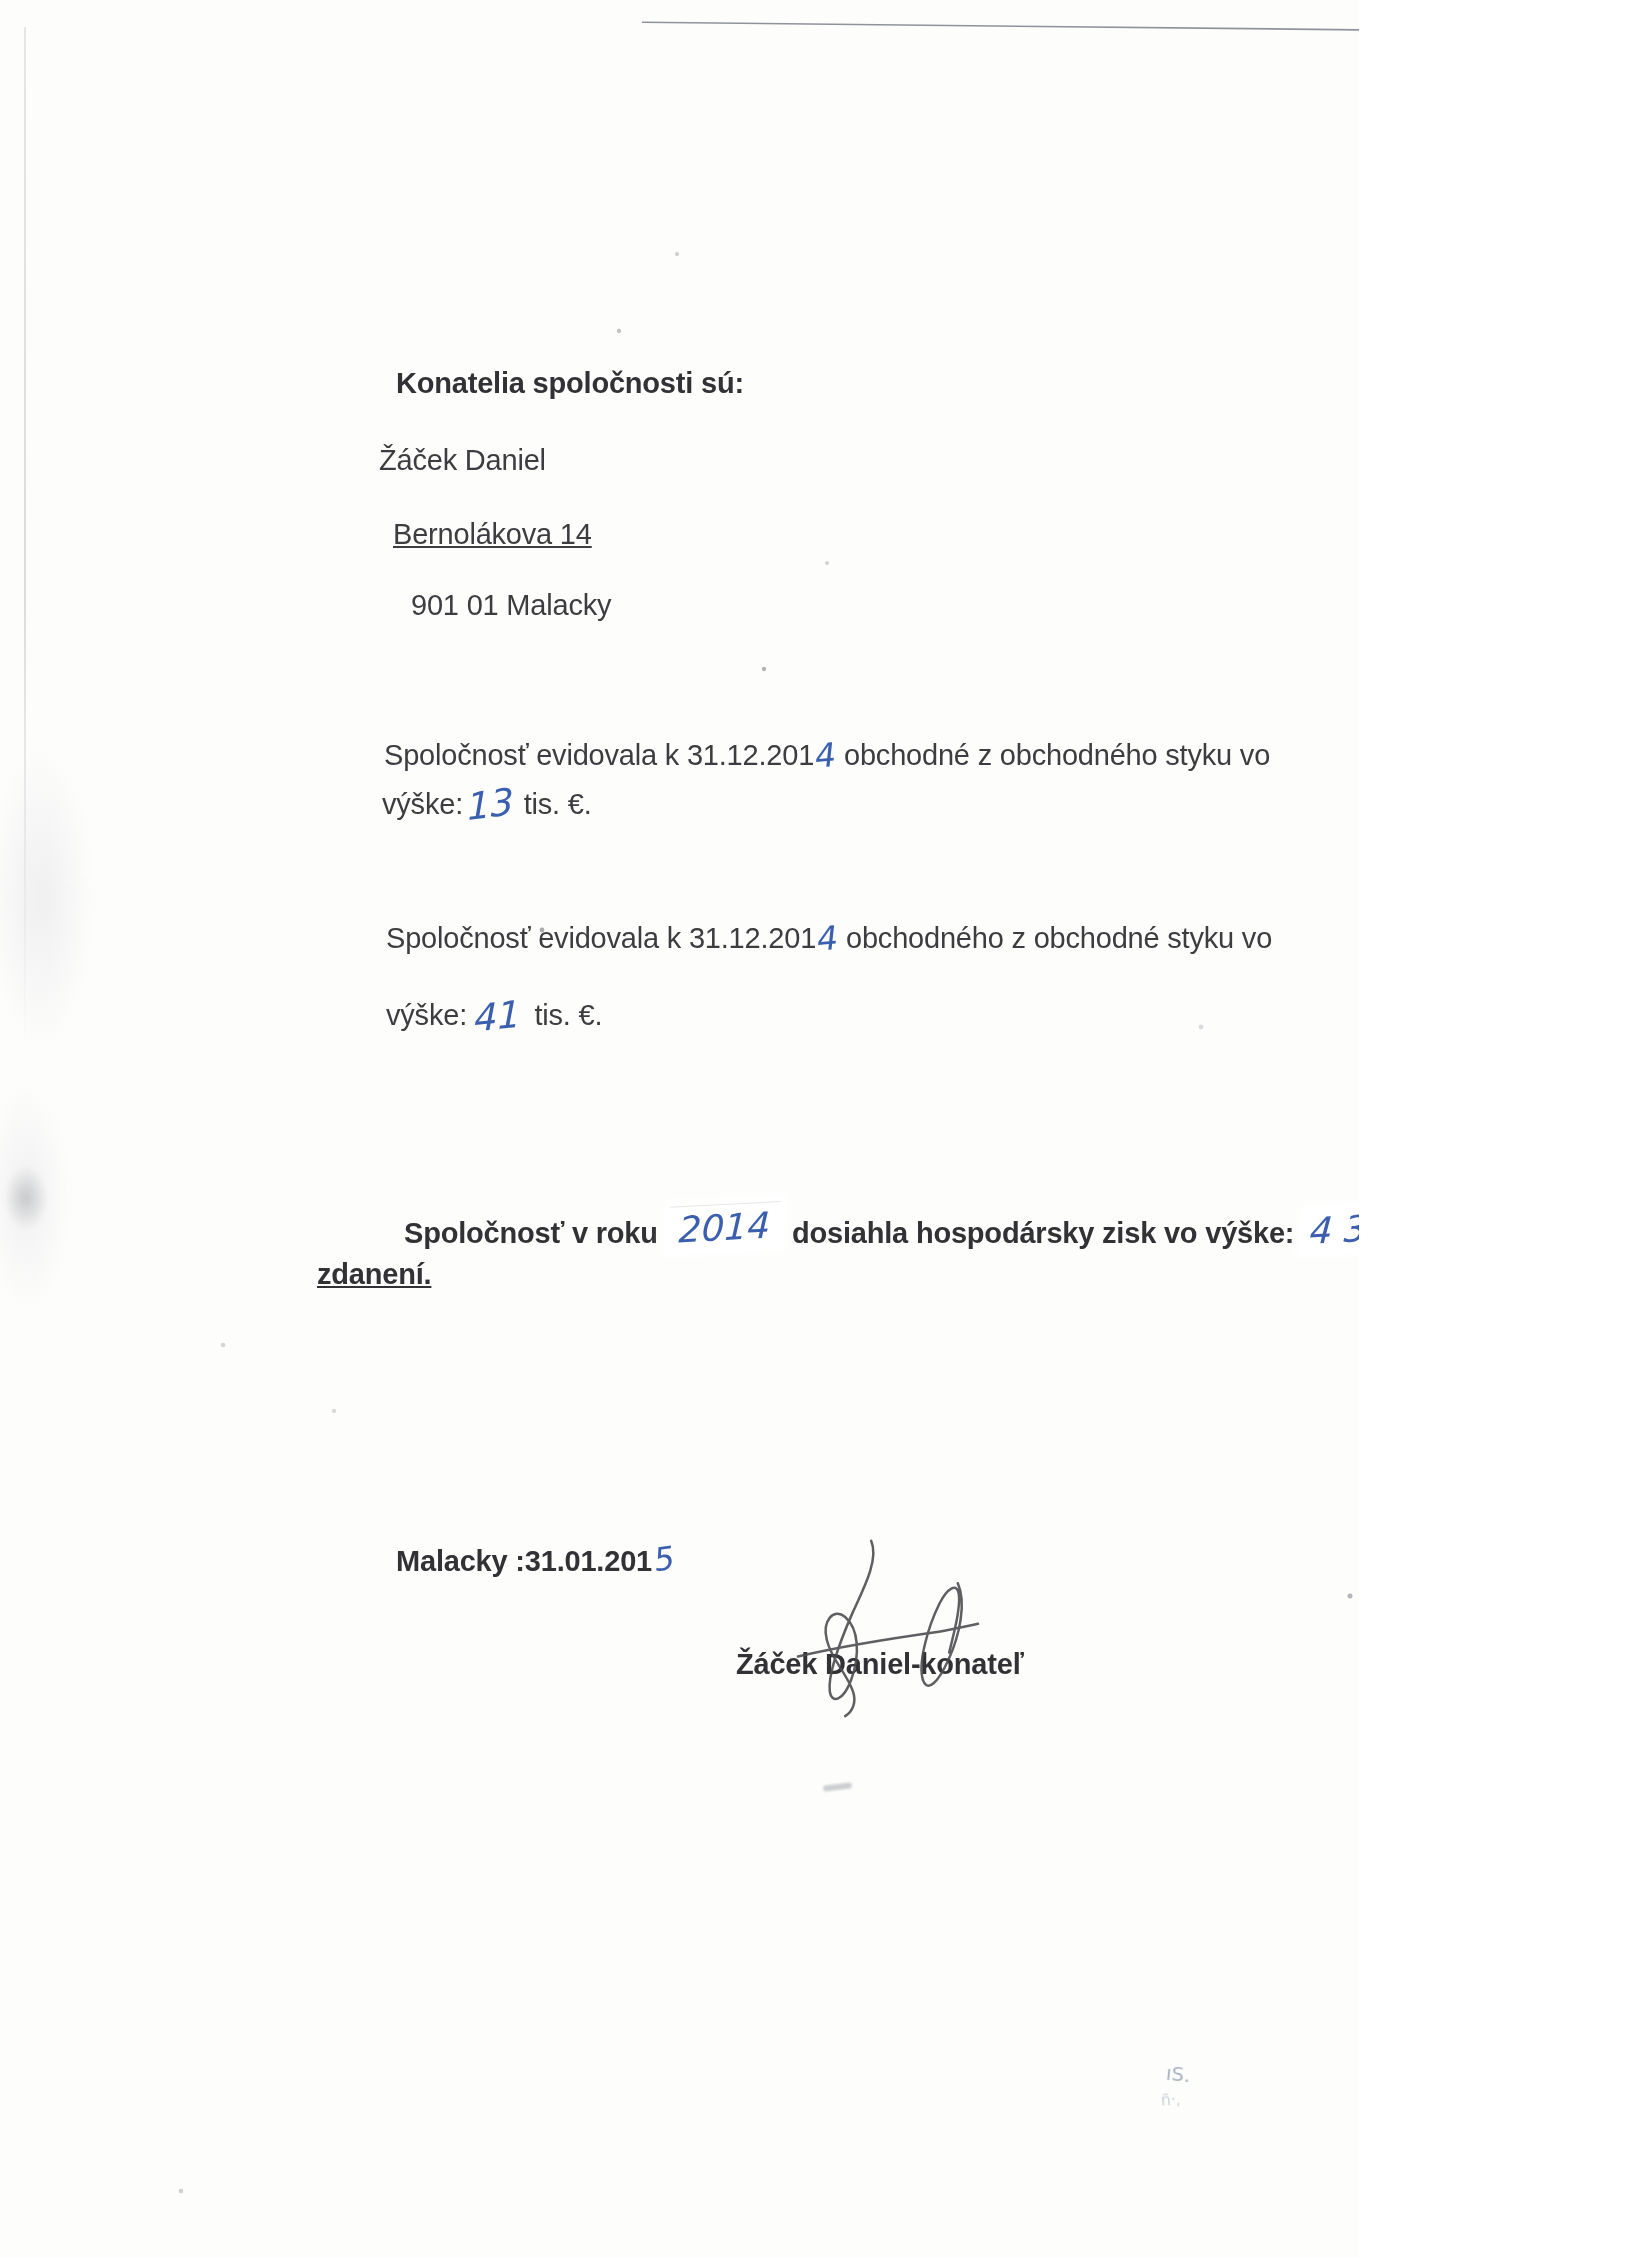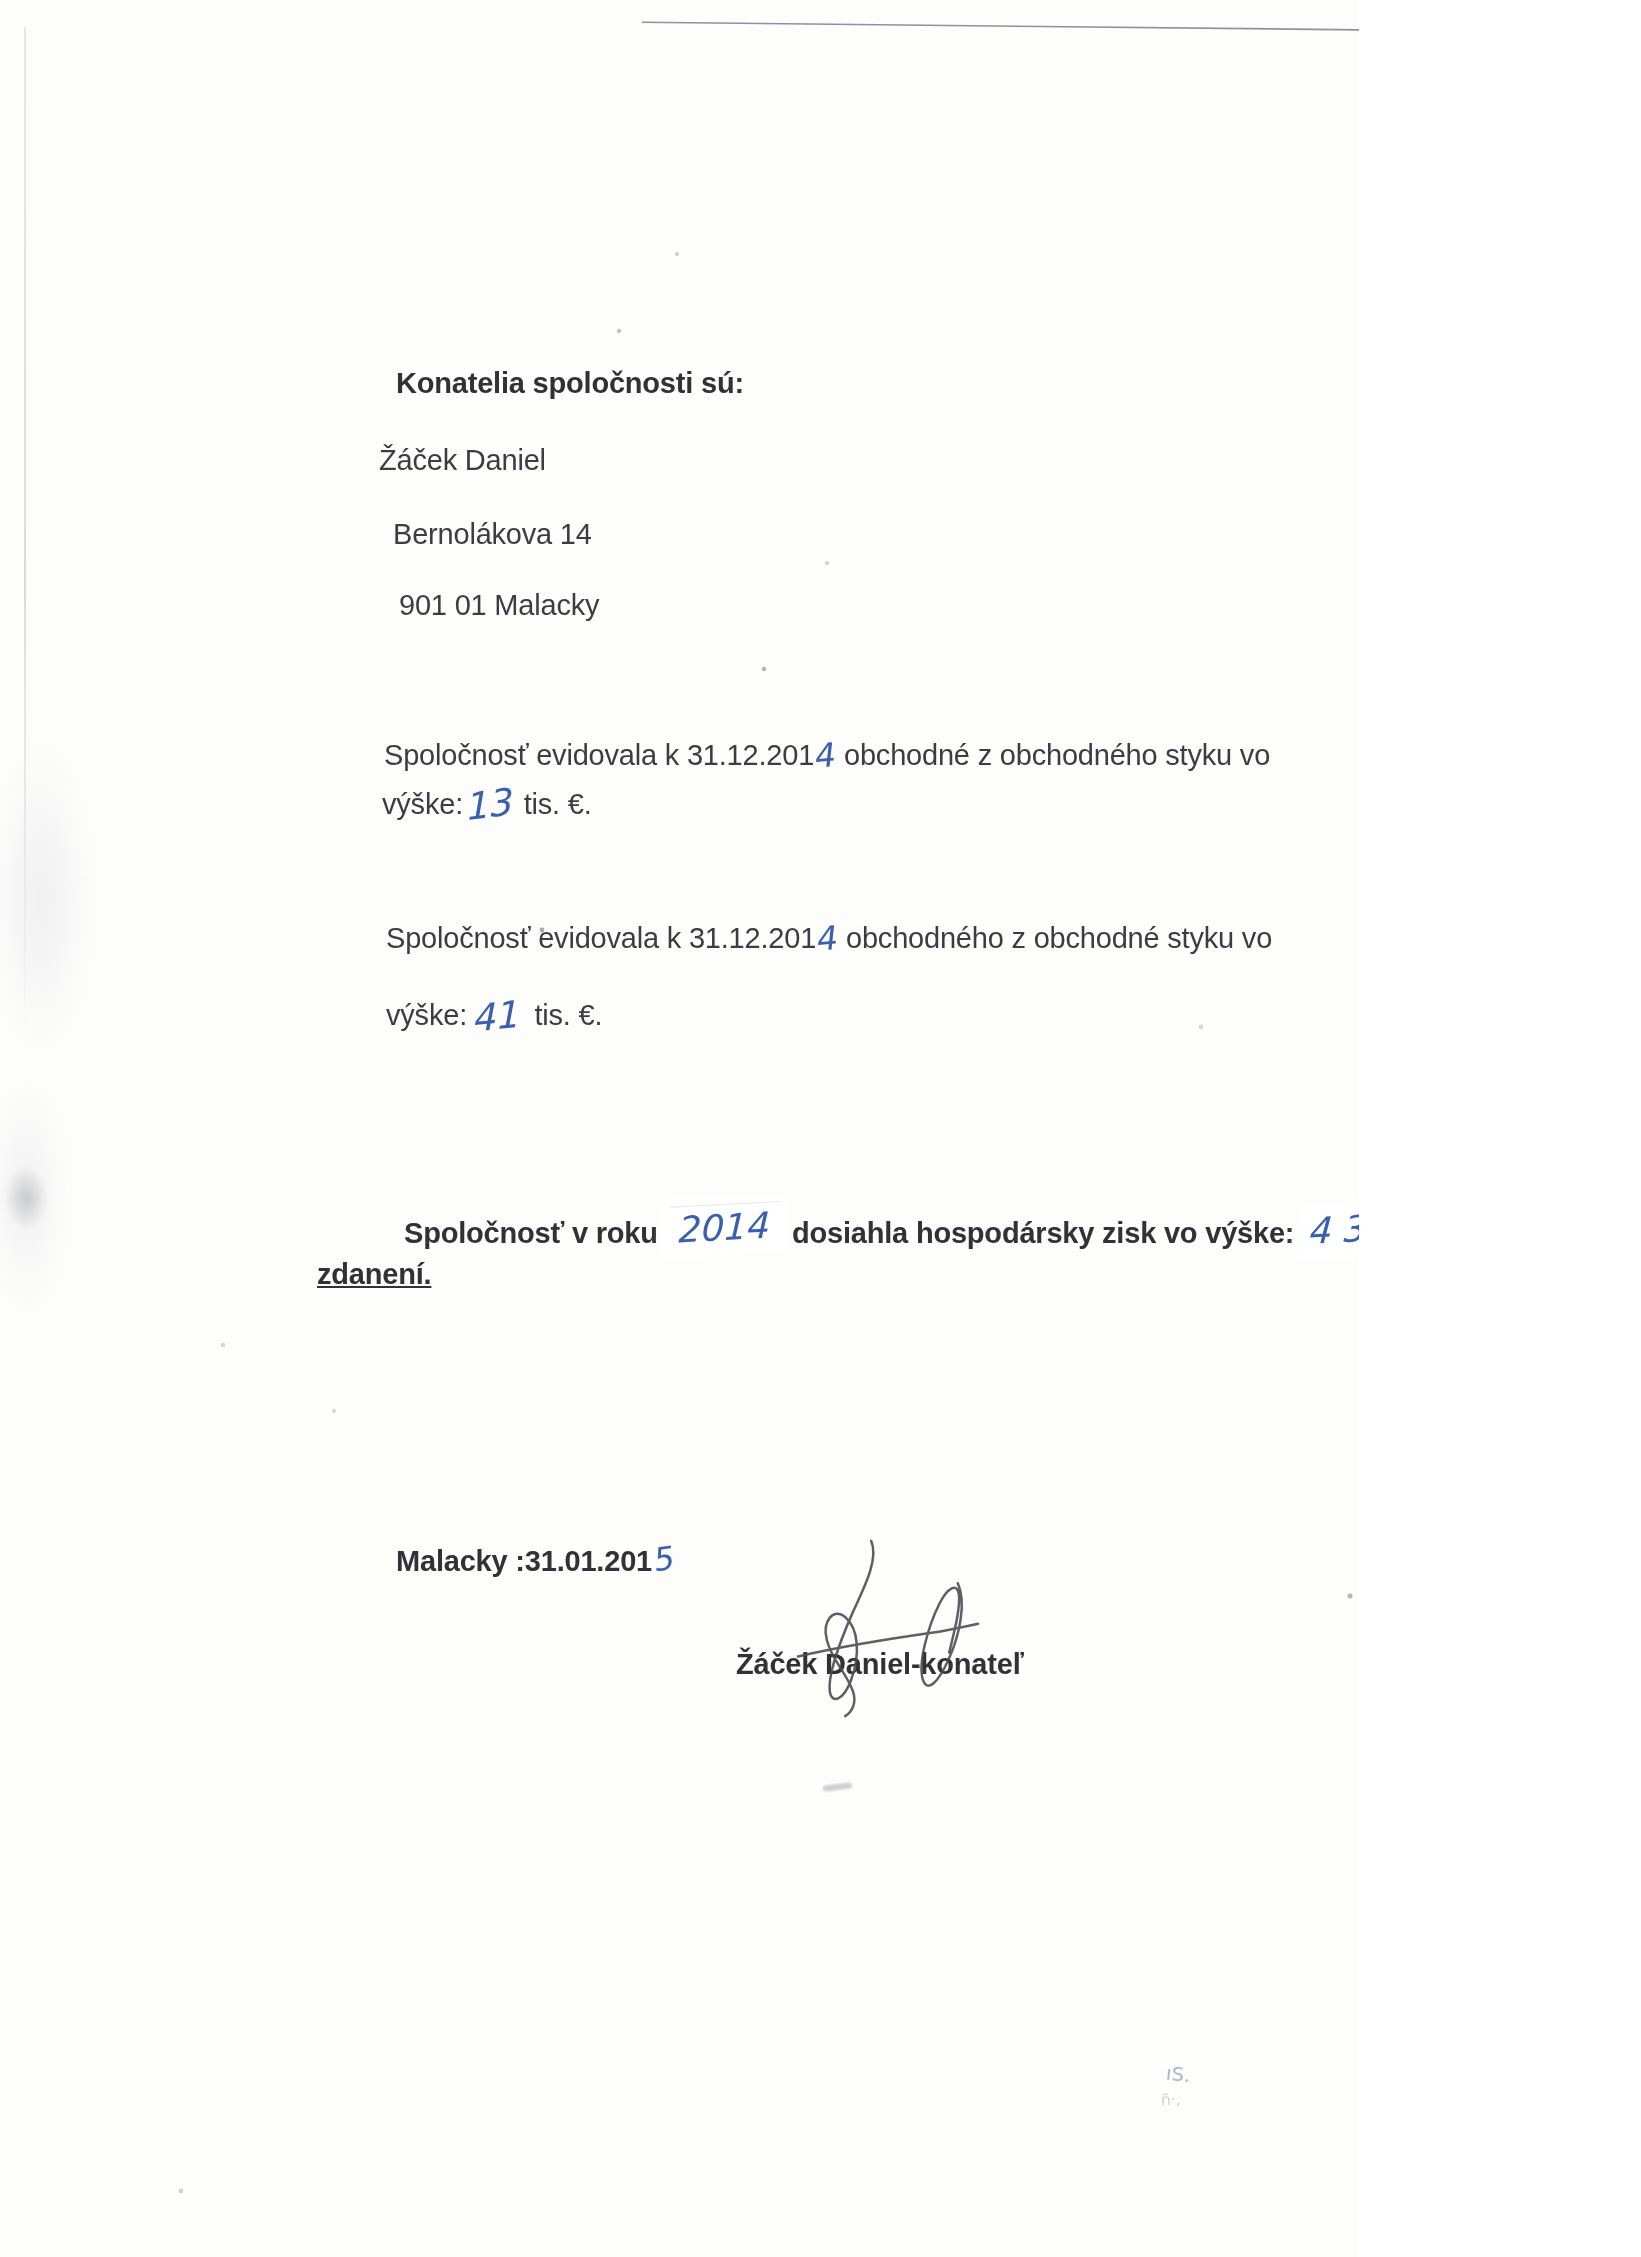--- a/index.html
+++ b/index.html
@@ -127,24 +127,24 @@
   <div class="smudge smudge-dash"></div>
   <div class="specks"></div>
 
   <div class="line bold" style="left:396px; top:367px;">
     <span>Konatelia spoločnosti sú:</span>
   </div>
 
   <div class="line" style="left:379px; top:444px;">
     <span>Žáček Daniel</span>
   </div>
-  <div class="line" style="left:393px; top:518px;">
+  <div class="line" style="left:393px; top:518px;text-decoration:underline;">
     <span>Bernolákova 14</span>
   </div>
-  <div class="line" style="left:399px; top:589px;">
+  <div class="line" style="left:411px; top:589px;">
     <span>901 01 Malacky</span>
   </div>
 
   <div class="line" style="left:384px; top:734px;">
     <span>Spoločnosť evidovala k 31.12.201</span><span class="hand hand-year-digit">4</span><span> obchodné z obchodného styku vo</span>
   </div>
   <div class="line" style="left:382px; top:780px;">
     <span>výške:</span><span class="hand hand-13">13</span><span>tis. €.</span>
   </div>
 

